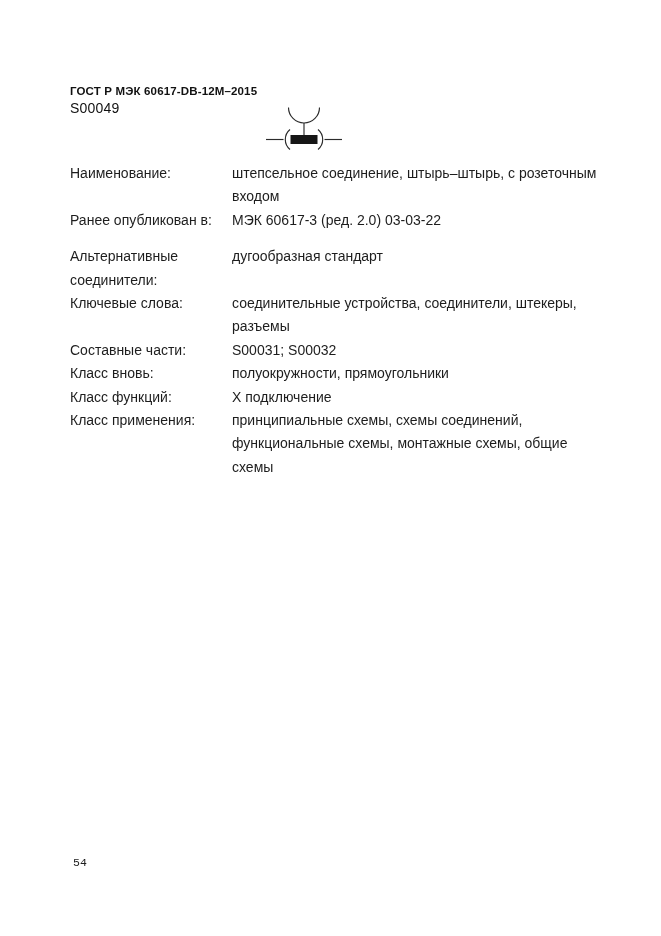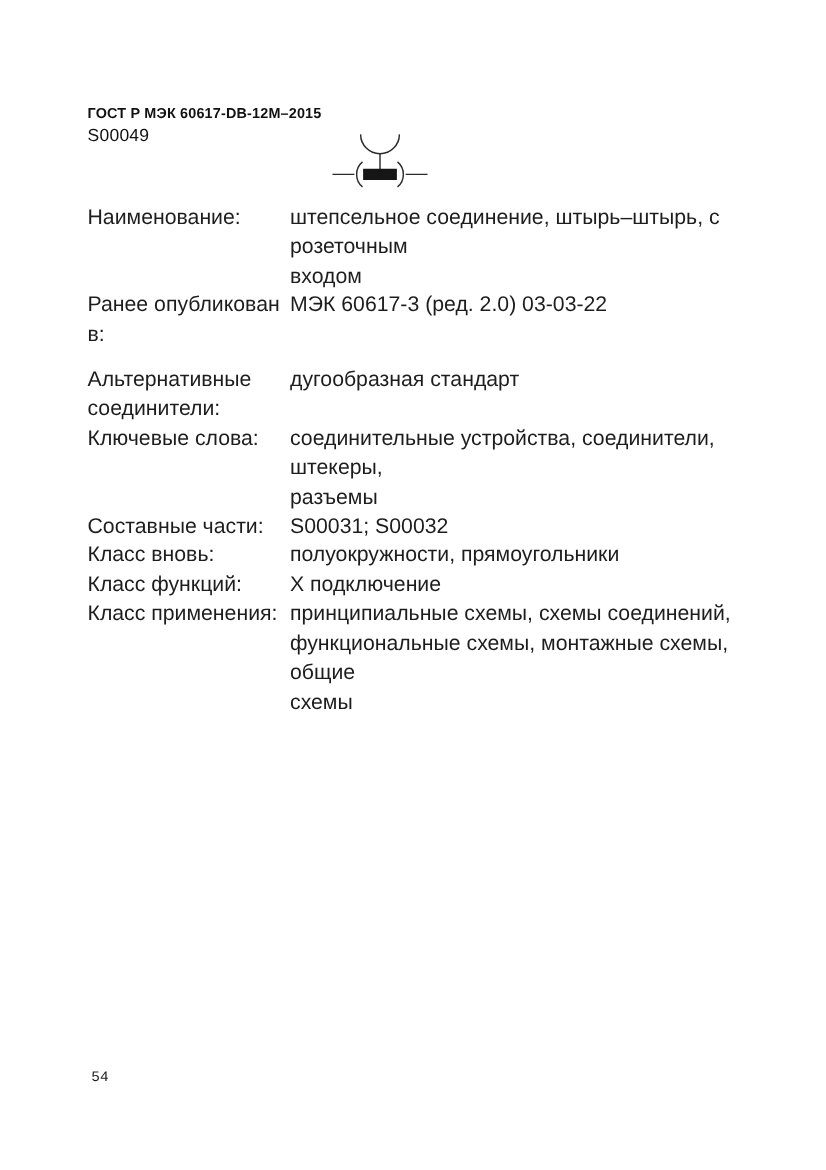--- a/index.html
+++ b/index.html
@@ -64,21 +64,21 @@
     position: absolute;
     left: 70px;
     top: 162px;
     width: 530px;
     border-collapse: collapse;
     table-layout: fixed;
   }
   .attr-table td {
     vertical-align: top;
     padding: 0;
-    font-size: 17px;
+    font-size: 14px;
     line-height: 23.4px;
     color: #1d1d1d;
   }
   .attr-table td.label {
     width: 156px;
     padding-right: 6px;
     white-space: pre-line;
   }
   .attr-table td.value {
     width: 374px;

